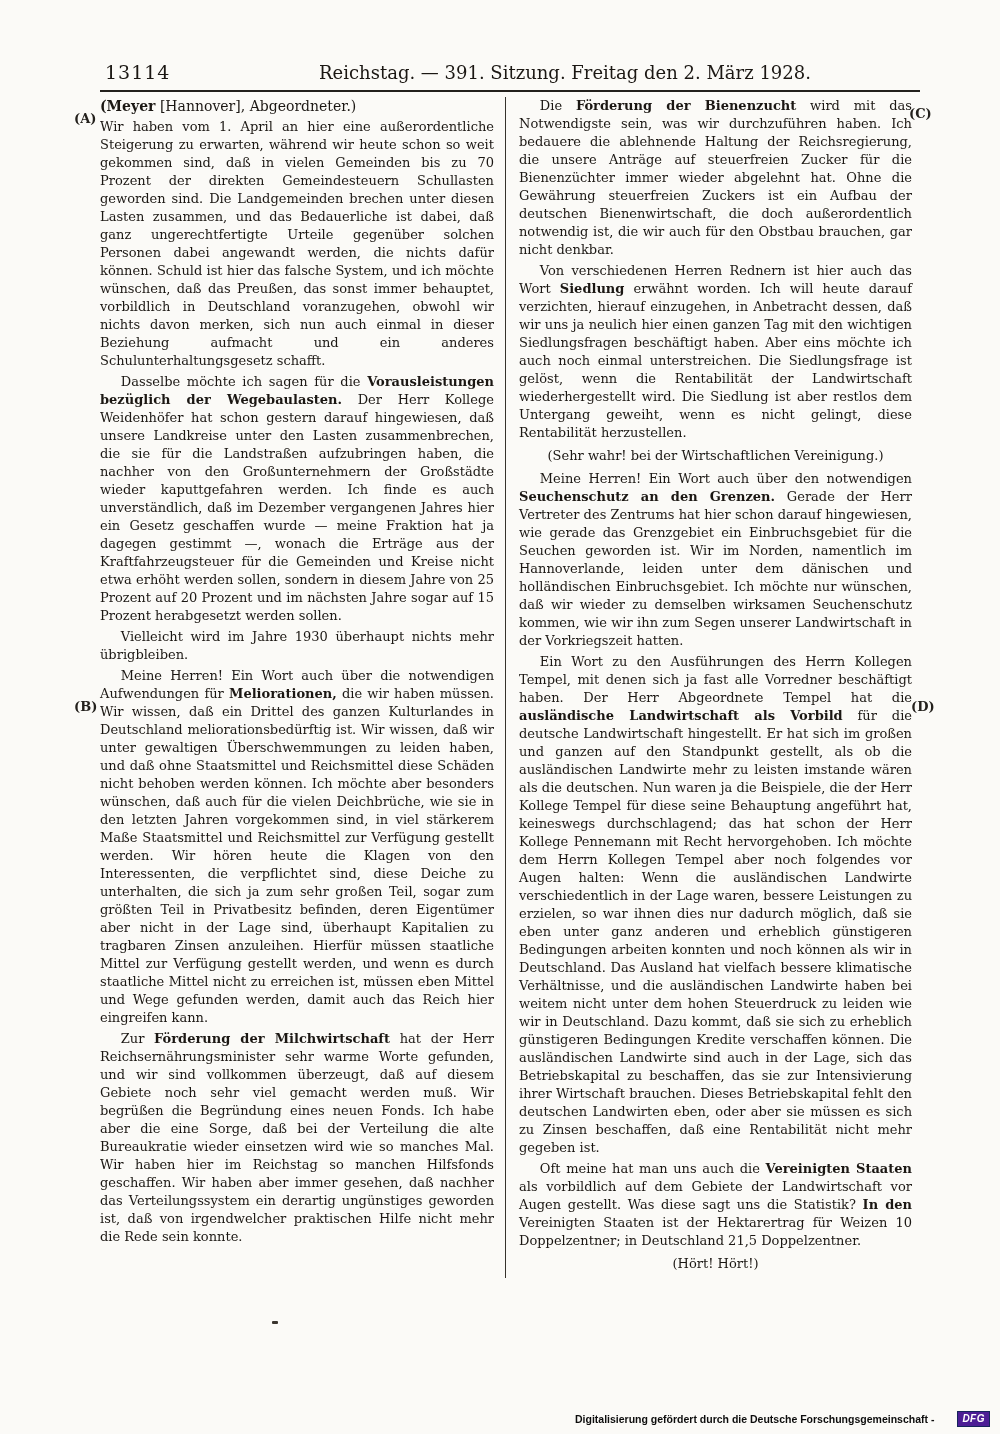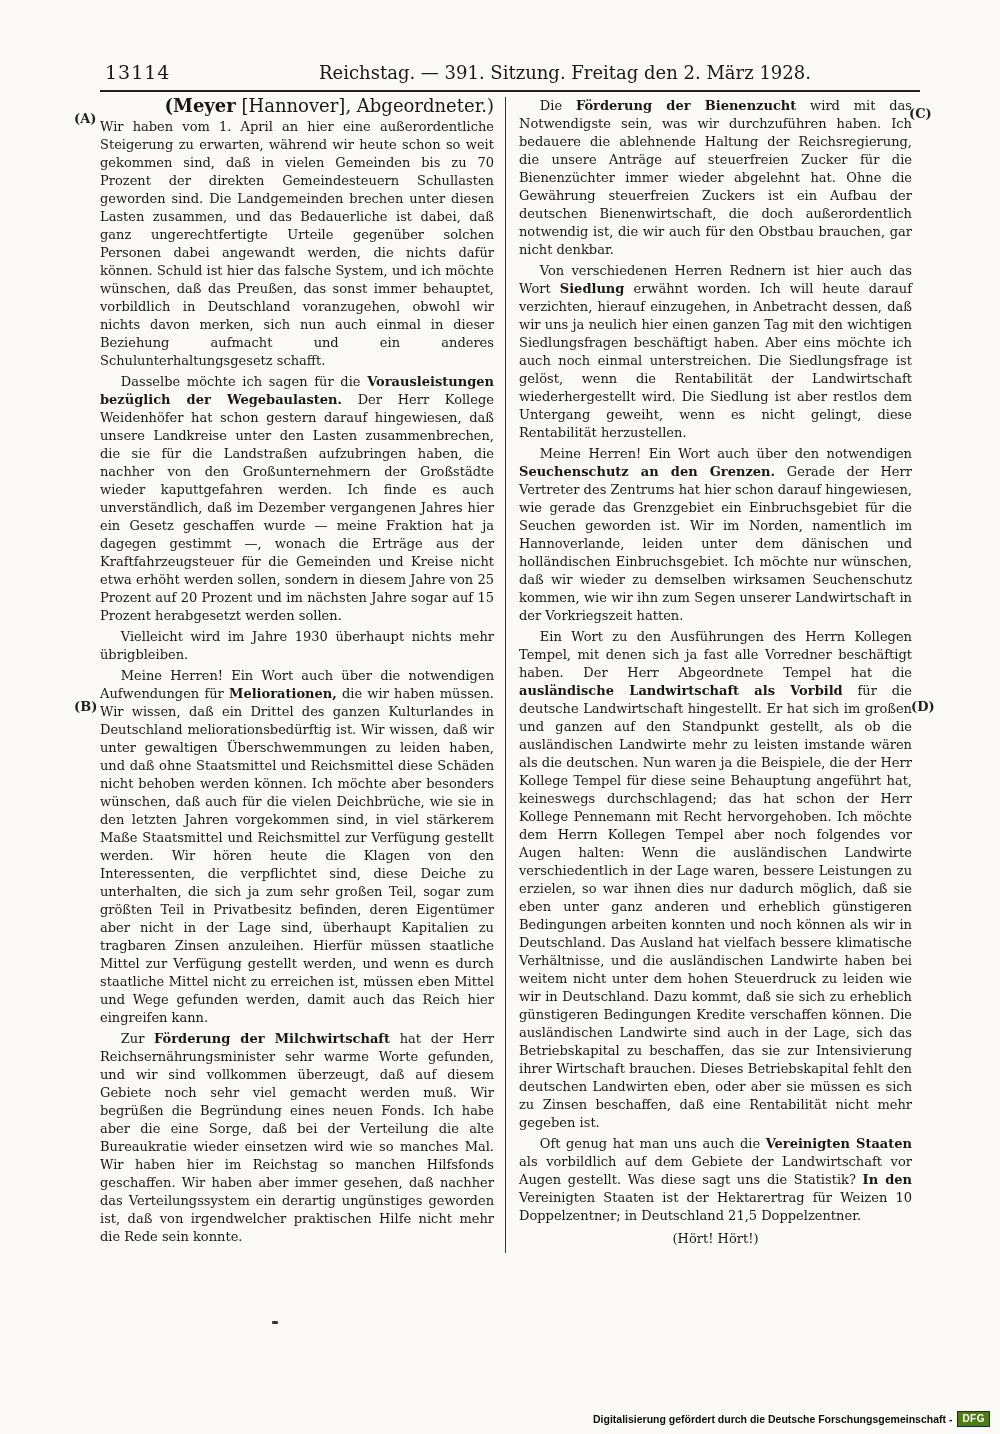--- a/index.html
+++ b/index.html
@@ -34,21 +34,21 @@
   }
   .col{flex:1 1 50%;box-sizing:border-box;}
   .col-left{padding-right:11px;border-right:1px solid #36322c;}
   .col-right{padding-left:13px;}
   .para{
     margin:0 0 3px 0;
     font-size:13px;line-height:18px;
     text-align:justify;
   }
   .para b{font-weight:bold;}
-  .speaker{text-align:right;font-size:18px;margin-bottom:3px;}
+  .speaker{text-align:left;font-size:14px;margin-bottom:3px;}
   .opening{text-indent:0;}
   .body{text-indent:1.6em;}
   .center{text-align:center;text-indent:0;margin:5px 0 5px;}
   .center-narrow{text-align:center;text-indent:0;max-width:300px;margin:5px auto 5px;}
   
   .marker{
     position:absolute;
     font-size:13px;font-weight:bold;
     color:#23201c;
   }
@@ -57,28 +57,28 @@
   .marker-c{left:909px;top:106px;}
   .marker-d{left:911px;top:699px;}
   
   .artifact-dot{
     position:absolute;left:272px;top:1321px;width:6px;height:3px;
     background:#3a352e;border-radius:1px;
   }
   
   .footer{
     position:absolute;right:10px;bottom:7px;
-    display:flex;align-items:center;gap:5px;
+    display:flex;align-items:center;gap:23px;
     font-family:"Liberation Sans","DejaVu Sans",sans-serif;
     font-size:10.5px;font-weight:bold;color:#0d0d0d;
   }
   .dfg-logo{
     display:inline-block;
-    background:#4d7c0f;color:#ffffff;
-    font-size:10px;font-weight:bold;
+    background:#4c1d95;color:#ffffff;
+    font-size:10px;font-weight:bold;font-style:italic;
     letter-spacing:0.5px;
     padding:1px 4px 2px 4px;
     border:1px solid #16245c;
   }
 </style>
 </head>
 <body>
 
 <div class="page">
 
@@ -96,23 +96,24 @@
         <p class="para speaker"><b>(Meyer</b><span> [Hannover], Abgeordneter.)</span></p>
         <p class="para opening"><span>Wir haben vom 1. April an hier eine außerordentliche Steigerung zu erwarten, während wir heute schon so weit gekommen sind, daß in vielen Gemeinden bis zu 70 Prozent der direkten Gemeindesteuern Schullasten geworden sind. Die Landgemeinden brechen unter diesen Lasten zusammen, und das Bedauerliche ist dabei, daß ganz ungerechtfertigte Urteile gegenüber solchen Personen dabei angewandt werden, die nichts dafür können. Schuld ist hier das falsche System, und ich möchte wünschen, daß das Preußen, das sonst immer behauptet, vorbildlich in Deutschland voranzugehen, obwohl wir nichts davon merken, sich nun auch einmal in dieser Beziehung aufmacht und ein anderes Schulunterhaltungsgesetz schafft.</span></p>
         <p class="para body"><span>Dasselbe möchte ich sagen für die </span><b>Vorausleistungen bezüglich der Wegebaulasten.</b><span> Der Herr Kollege Weidenhöfer hat schon gestern darauf hingewiesen, daß unsere Landkreise unter den Lasten zusammenbrechen, die sie für die Landstraßen aufzubringen haben, die nachher von den Großunternehmern der Großstädte wieder kaputtgefahren werden. Ich finde es auch unverständlich, daß im Dezember vergangenen Jahres hier ein Gesetz geschaffen wurde — meine Fraktion hat ja dagegen gestimmt —, wonach die Erträge aus der Kraftfahrzeugsteuer für die Gemeinden und Kreise nicht etwa erhöht werden sollen, sondern in diesem Jahre von 25 Prozent auf 20 Prozent und im nächsten Jahre sogar auf 15 Prozent herabgesetzt werden sollen.</span></p>
         <p class="para body"><span>Vielleicht wird im Jahre 1930 überhaupt nichts mehr übrigbleiben.</span></p>
         <p class="para body"><span>Meine Herren! Ein Wort auch über die notwendigen Aufwendungen für </span><b>Meliorationen,</b><span> die wir haben müssen. Wir wissen, daß ein Drittel des ganzen Kulturlandes in Deutschland meliorationsbedürftig ist. Wir wissen, daß wir unter gewaltigen Überschwemmungen zu leiden haben, und daß ohne Staatsmittel und Reichsmittel diese Schäden nicht behoben werden können. Ich möchte aber besonders wünschen, daß auch für die vielen Deichbrüche, wie sie in den letzten Jahren vorgekommen sind, in viel stärkerem Maße Staatsmittel und Reichsmittel zur Verfügung gestellt werden. Wir hören heute die Klagen von den Interessenten, die verpflichtet sind, diese Deiche zu unterhalten, die sich ja zum sehr großen Teil, sogar zum größten Teil in Privatbesitz befinden, deren Eigentümer aber nicht in der Lage sind, überhaupt Kapitalien zu tragbaren Zinsen anzuleihen. Hierfür müssen staatliche Mittel zur Verfügung gestellt werden, und wenn es durch staatliche Mittel nicht zu erreichen ist, müssen eben Mittel und Wege gefunden werden, damit auch das Reich hier eingreifen kann.</span></p>
         <p class="para body"><span>Zur </span><b>Förderung der Milchwirtschaft</b><span> hat der Herr Reichsernährungsminister sehr warme Worte gefunden, und wir sind vollkommen überzeugt, daß auf diesem Gebiete noch sehr viel gemacht werden muß. Wir begrüßen die Begründung eines neuen Fonds. Ich habe aber die eine Sorge, daß bei der Verteilung die alte Bureaukratie wieder einsetzen wird wie so manches Mal. Wir haben hier im Reichstag so manchen Hilfsfonds geschaffen. Wir haben aber immer gesehen, daß nachher das Verteilungssystem ein derartig ungünstiges geworden ist, daß von irgendwelcher praktischen Hilfe nicht mehr die Rede sein konnte.</span></p>
       </div>
     <div class="col col-right">
         <p class="para body"><span>Die </span><b>Förderung der Bienenzucht</b><span> wird mit das Notwendigste sein, was wir durchzuführen haben. Ich bedauere die ablehnende Haltung der Reichsregierung, die unsere Anträge auf steuerfreien Zucker für die Bienenzüchter immer wieder abgelehnt hat. Ohne die Gewährung steuerfreien Zuckers ist ein Aufbau der deutschen Bienenwirtschaft, die doch außerordentlich notwendig ist, die wir auch für den Obstbau brauchen, gar nicht denkbar.</span></p>
         <p class="para body"><span>Von verschiedenen Herren Rednern ist hier auch das Wort </span><b>Siedlung</b><span> erwähnt worden. Ich will heute darauf verzichten, hierauf einzugehen, in Anbetracht dessen, daß wir uns ja neulich hier einen ganzen Tag mit den wichtigen Siedlungsfragen beschäftigt haben. Aber eins möchte ich auch noch einmal unterstreichen. Die Siedlungsfrage ist gelöst, wenn die Rentabilität der Landwirtschaft wiederhergestellt wird. Die Siedlung ist aber restlos dem Untergang geweiht, wenn es nicht gelingt, diese Rentabilität herzustellen.</span></p>
+        <p class="para center"><span>(Sehr wahr! bei der Wirtschaftlichen Vereinigung.)</span></p>
         <p class="para body"><span>Meine Herren! Ein Wort auch über den notwendigen </span><b>Seuchenschutz an den Grenzen.</b><span> Gerade der Herr Vertreter des Zentrums hat hier schon darauf hingewiesen, wie gerade das Grenzgebiet ein Einbruchsgebiet für die Seuchen geworden ist. Wir im Norden, namentlich im Hannoverlande, leiden unter dem dänischen und holländischen Einbruchsgebiet. Ich möchte nur wünschen, daß wir wieder zu demselben wirksamen Seuchenschutz kommen, wie wir ihn zum Segen unserer Landwirtschaft in der Vorkriegszeit hatten.</span></p>
         <p class="para body"><span>Ein Wort zu den Ausführungen des Herrn Kollegen Tempel, mit denen sich ja fast alle Vorredner beschäftigt haben. Der Herr Abgeordnete Tempel hat die </span><b>ausländische Landwirtschaft als Vorbild</b><span> für die deutsche Landwirtschaft hingestellt. Er hat sich im großen und ganzen auf den Standpunkt gestellt, als ob die ausländischen Landwirte mehr zu leisten imstande wären als die deutschen. Nun waren ja die Beispiele, die der Herr Kollege Tempel für diese seine Behauptung angeführt hat, keineswegs durchschlagend; das hat schon der Herr Kollege Pennemann mit Recht hervorgehoben. Ich möchte dem Herrn Kollegen Tempel aber noch folgendes vor Augen halten: Wenn die ausländischen Landwirte verschiedentlich in der Lage waren, bessere Leistungen zu erzielen, so war ihnen dies nur dadurch möglich, daß sie eben unter ganz anderen und erheblich günstigeren Bedingungen arbeiten konnten und noch können als wir in Deutschland. Das Ausland hat vielfach bessere klimatische Verhältnisse, und die ausländischen Landwirte haben bei weitem nicht unter dem hohen Steuerdruck zu leiden wie wir in Deutschland. Dazu kommt, daß sie sich zu erheblich günstigeren Bedingungen Kredite verschaffen können. Die ausländischen Landwirte sind auch in der Lage, sich das Betriebskapital zu beschaffen, das sie zur Intensivierung ihrer Wirtschaft brauchen. Dieses Betriebskapital fehlt den deutschen Landwirten eben, oder aber sie müssen es sich zu Zinsen beschaffen, daß eine Rentabilität nicht mehr gegeben ist.</span></p>
-        <p class="para body"><span>Oft genug hat man uns auch die </span><b>Vereinigten Staaten</b><span> als vorbildlich auf dem Gebiete der Landwirtschaft vor Augen gestellt. Was diese sagt uns die Statistik? </span><b>In den</b><span> Vereinigten Staaten ist der Hektarertrag für Weizen 10 Doppelzentner; in Deutschland 21,5 Doppelzentner.</span></p>
+        <p class="para body"><span>Oft meine hat man uns auch die </span><b>Vereinigten Staaten</b><span> als vorbildlich auf dem Gebiete der Landwirtschaft vor Augen gestellt. Was diese sagt uns die Statistik? </span><b>In den</b><span> Vereinigten Staaten ist der Hektarertrag für Weizen 10 Doppelzentner; in Deutschland 21,5 Doppelzentner.</span></p>
         <p class="para center"><span>(Hört! Hört!)</span></p>
       </div>
   </div>
 
   <div class="artifact-dot"></div>
 
   <div class="footer">
     <span>Digitalisierung gefördert durch die Deutsche Forschungsgemeinschaft -</span>
     <span class="dfg-logo">DFG</span>
   </div>

